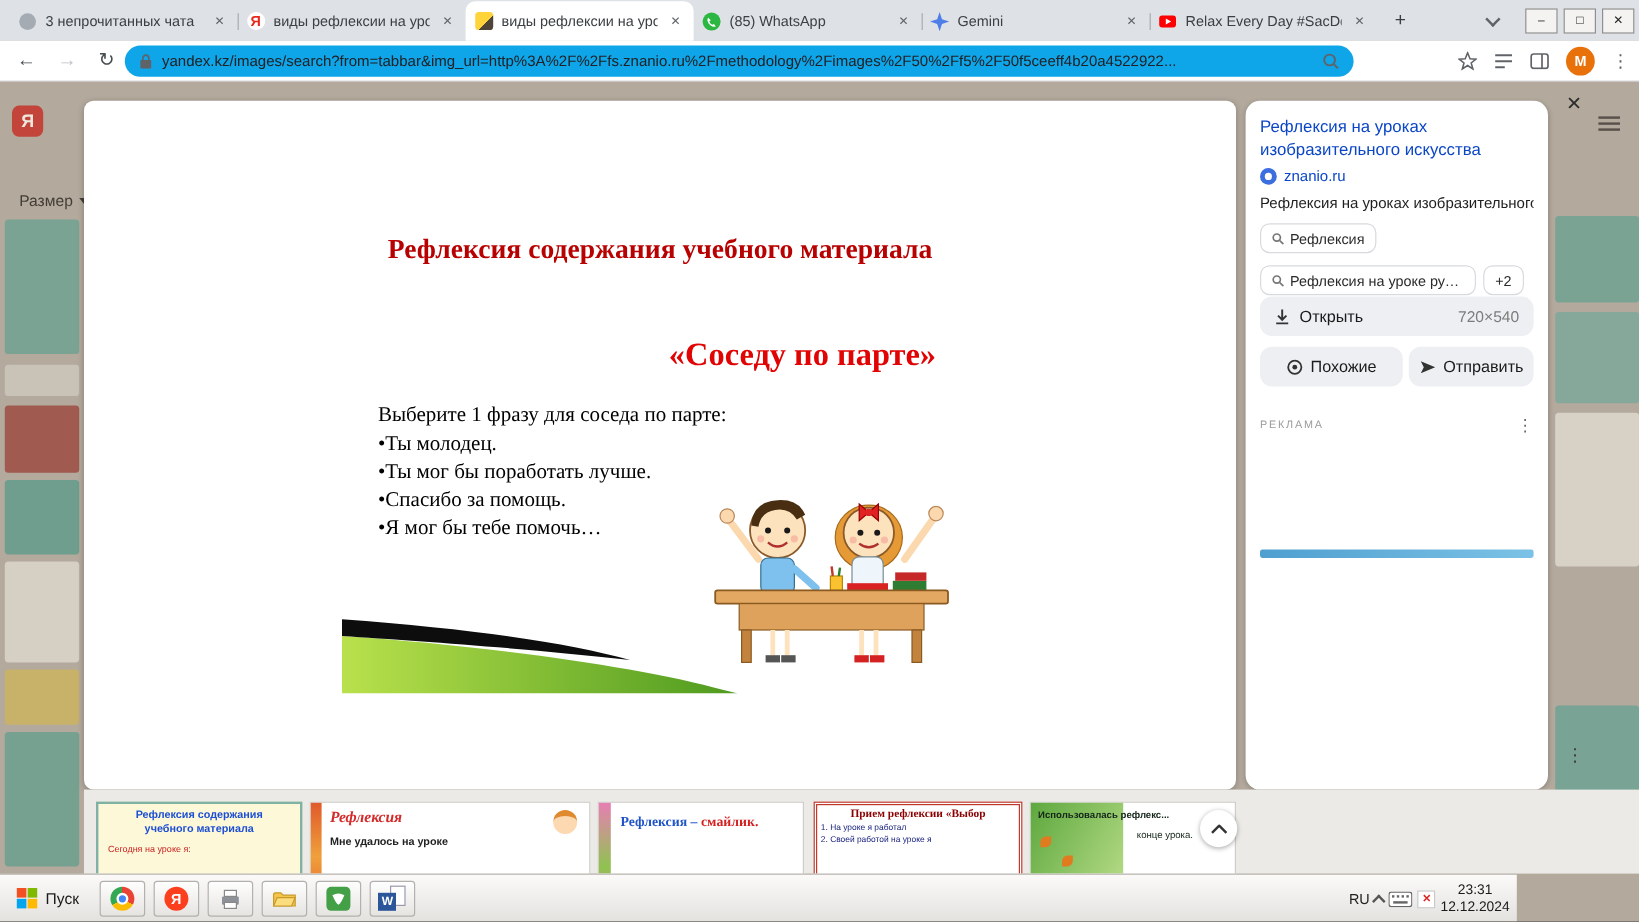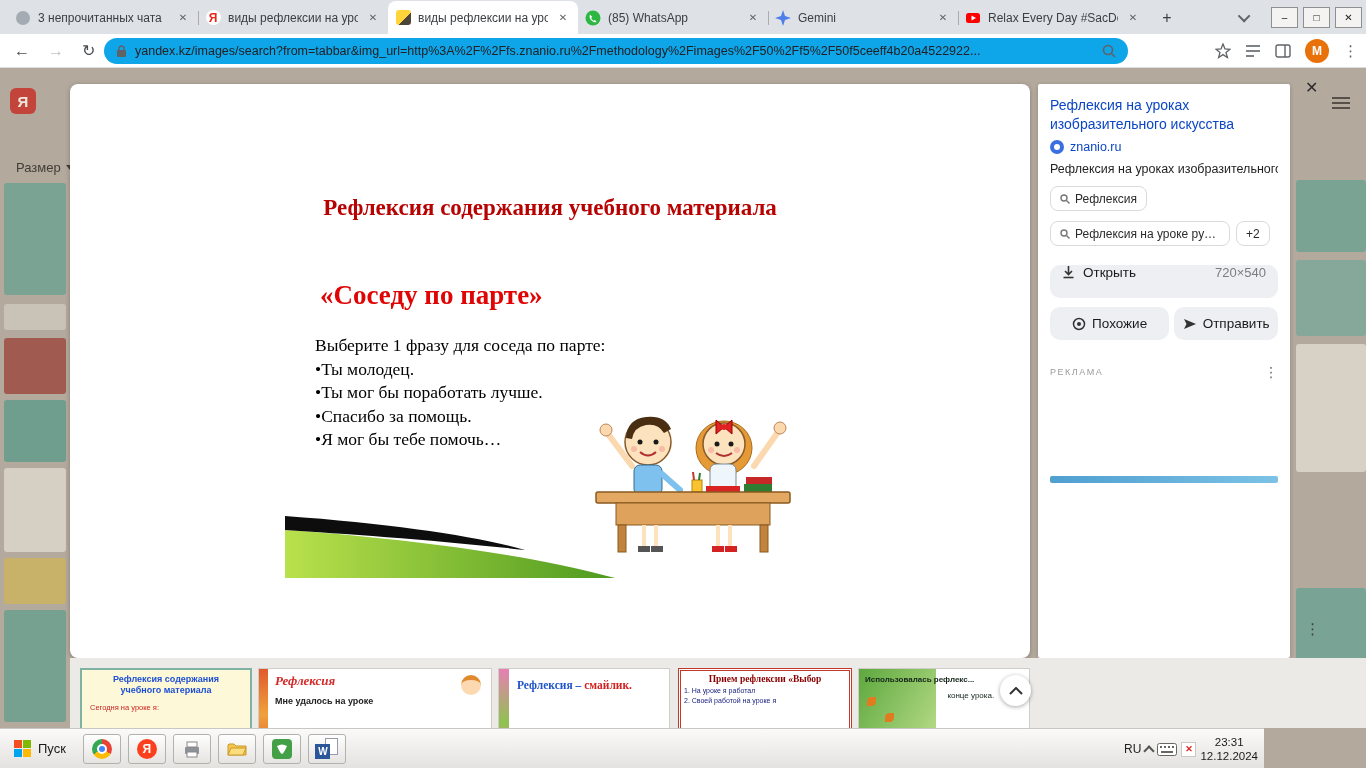--- a/index.html
+++ b/index.html
@@ -41,37 +41,37 @@
   .size-filter .tri{width:0;height:0;border-left:4px solid transparent;border-right:4px solid transparent;border-top:5px solid #433d36}
   .burger{position:absolute;right:16px;top:26px;width:18px}
   .burger div{height:2px;background:#57504a;margin:3px 0}
   .edge-kebab{position:absolute;right:46px;top:552px;font-size:15px;color:#433d36}
 
   .viewer{position:absolute;left:70px;top:16px;width:960px;height:574px;background:#fff;border-radius:8px;box-shadow:0 1px 5px rgba(0,0,0,.25)}
   .close-viewer{position:absolute;left:1305px;top:12px;font-size:16px;color:#2b2b2b;line-height:1;cursor:default}
 
   
   .slide-title{position:absolute;left:250px;top:108px;width:460px;text-align:center;font-family:"Liberation Serif",serif;font-weight:bold;font-size:23px;line-height:31px;color:#b80202}
-  .slide-sub{position:absolute;left:250px;top:196px;width:460px;text-align:left;font-family:"Liberation Serif",serif;font-weight:bold;font-size:27px;color:#e00404}
+  .slide-sub{position:absolute;left:250px;top:196px;width:460px;text-align:right;font-family:"Liberation Serif",serif;font-weight:bold;font-size:27px;color:#e00404}
   .slide-body{position:absolute;left:245px;top:250px;font-family:"Liberation Serif",serif;font-size:17.5px;line-height:23.5px;color:#000}
   .kids{position:absolute;left:518px;top:312px}
   .swoosh{position:absolute;left:215px;top:424px}
 
   
-  .info{position:absolute;left:1038px;top:16px;width:252px;height:574px;background:#fff;border-radius:2px;box-shadow:0 1px 4px rgba(0,0,0,.2);padding:12px}
+  .info{position:absolute;left:1038px;top:16px;width:252px;height:574px;background:#fff;border-radius:12px;box-shadow:0 1px 4px rgba(0,0,0,.2);padding:12px}
   .info-title{font-size:14px;line-height:18.5px;color:#0b46c6;cursor:pointer}
   .site-row{display:flex;align-items:center;gap:6px;margin-top:7px}
   .site-fav{width:14px;height:14px;border-radius:50%;background:#3b6fe0;position:relative}
   .site-fav::after{content:"";position:absolute;inset:4px;background:#fff;border-radius:50%}
   .site-name{font-size:12.5px;color:#0b46c6}
   .info-desc{margin-top:8px;font-size:12.5px;color:#1f1f1f;white-space:nowrap;overflow:hidden}
   .chip-row{margin-top:10px;display:flex;gap:6px}
   .chip{display:inline-flex;align-items:center;gap:5px;height:25px;padding:0 9px;border:1px solid #d8dade;border-radius:8px;font-size:12px;color:#2b2b2b;background:#fff;white-space:nowrap}
   .chip .trunc{max-width:145px;overflow:hidden;text-overflow:ellipsis}
-  .open-btn{margin-top:19px;height:33px;background:#edeff3;border-radius:10px;display:flex;padding:0 12px;gap:8px;font-size:13.5px;color:#1b1b1b}
+  .open-btn{margin-top:1px;height:33px;background:#edeff3;border-radius:10px;display:flex;align-items:center;padding:0 12px;gap:8px;font-size:13.5px;color:#1b1b1b}
   .open-res{margin-left:auto;color:#7c7c7c;font-size:13px}
   .btn-row{margin-top:9px;display:flex;gap:5px}
   .gbtn{height:33px;background:#edeff3;border-radius:10px;display:flex;align-items:center;justify-content:center;gap:6px;font-size:13.5px;color:#1b1b1b}
   .gbtn.sim{flex:1.15}.gbtn.send{flex:1}
   .ad-row{margin-top:24px;display:flex;align-items:center;justify-content:space-between}
   .ad-label{font-size:9px;letter-spacing:1.5px;color:#9b9b9b}
   .ad-kebab{font-size:14px;color:#6b6b6b}
   .ad-bar{margin-top:96px;height:7px;border-radius:2px;background:linear-gradient(90deg,#4f9fd0,#7cc2e6)}
 
   

